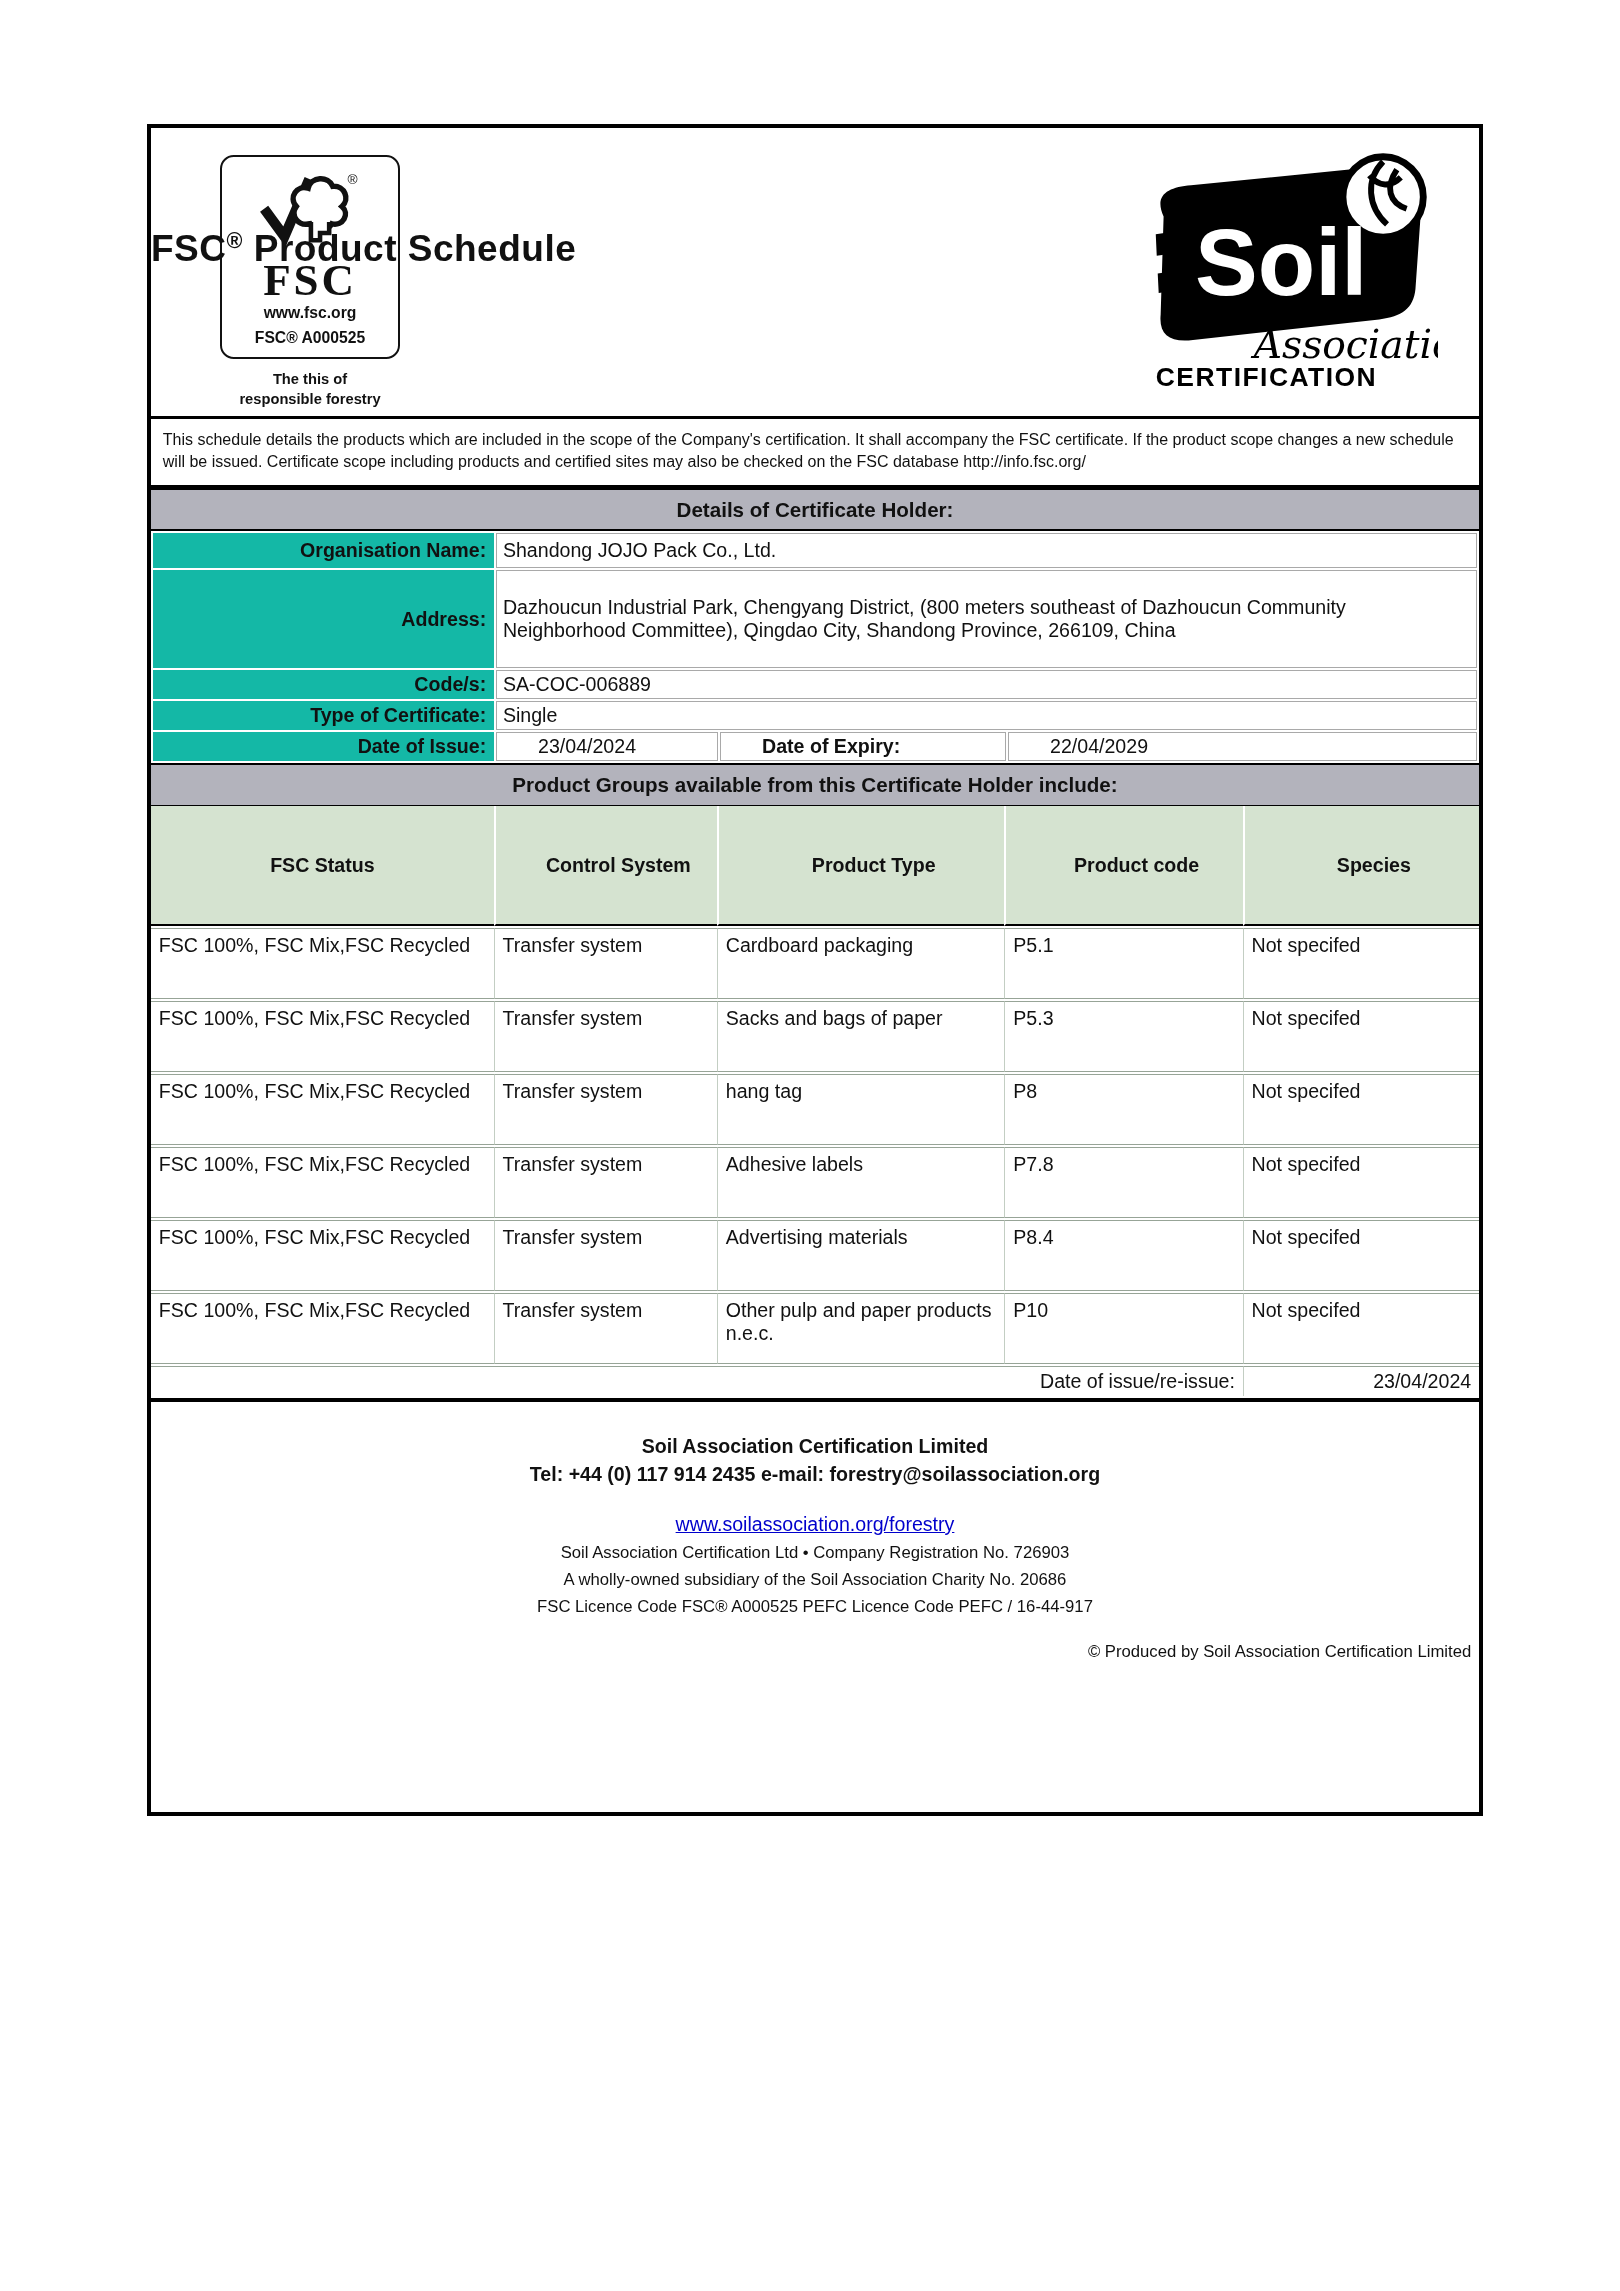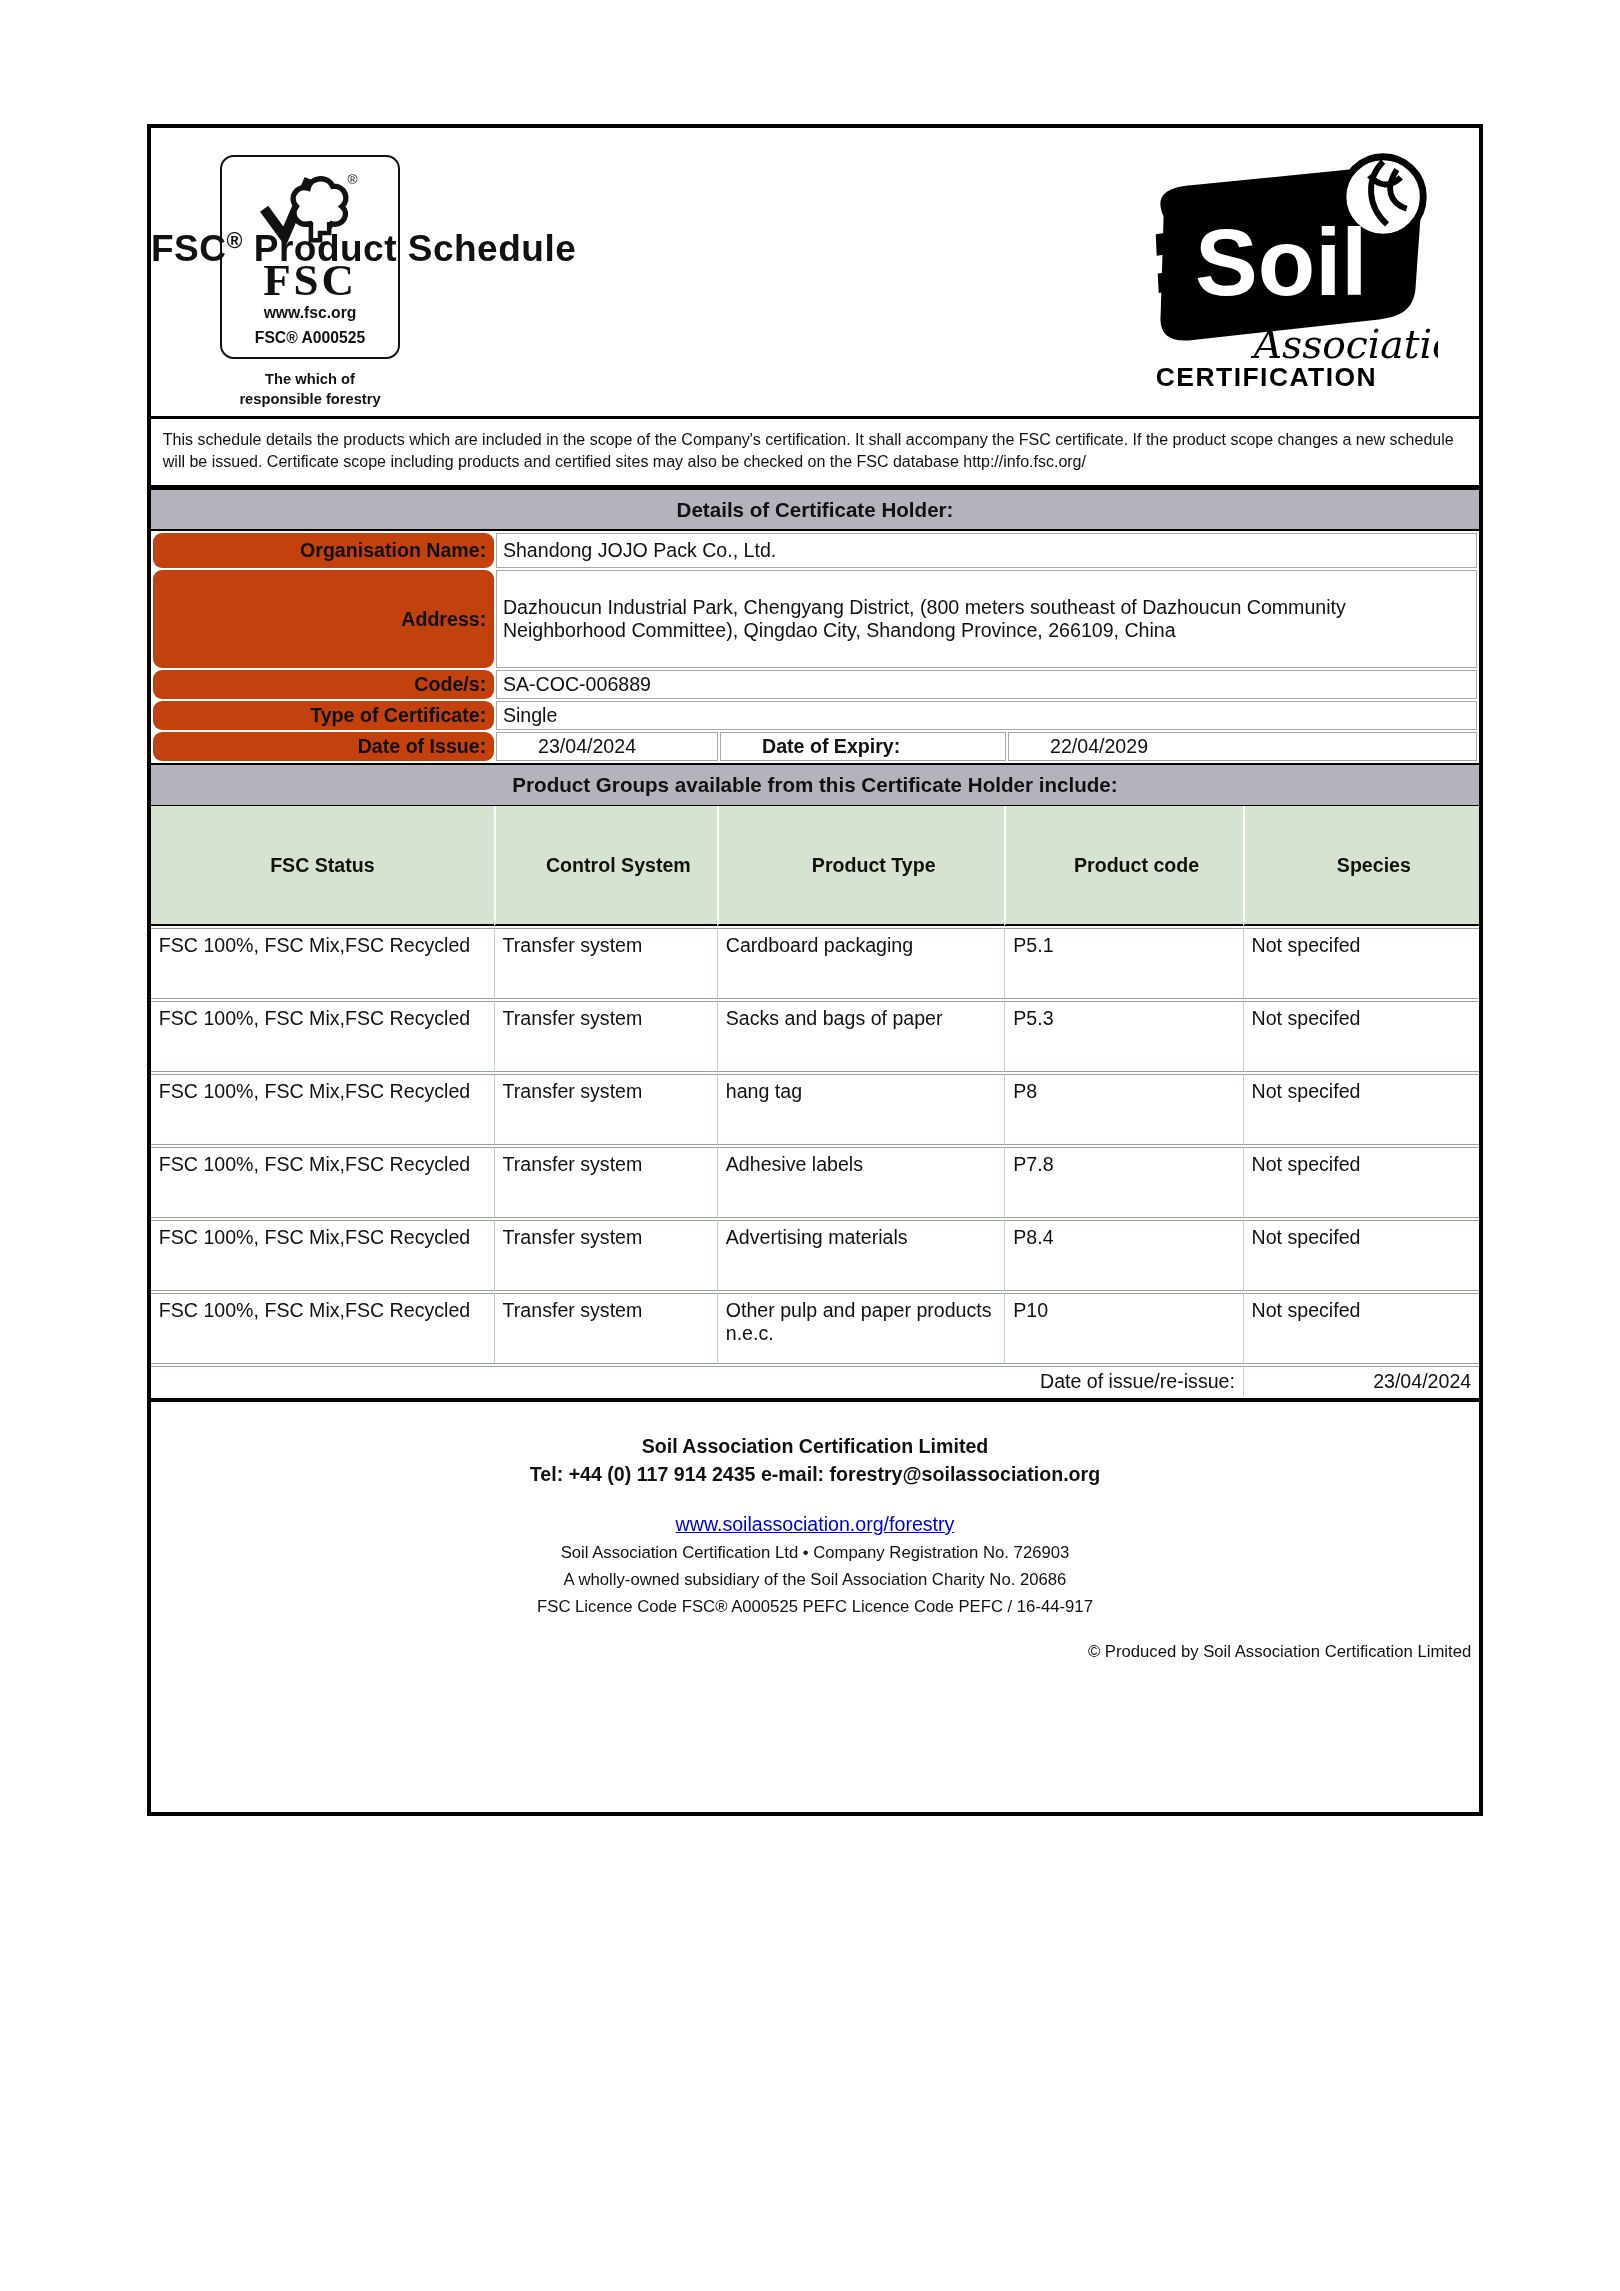--- a/index.html
+++ b/index.html
@@ -25,22 +25,22 @@
   .intro { border-top:3.9px solid #000; border-bottom:3.9px solid #000;
            padding:9.8px 11.8px 11.8px; font-size:16px; line-height:1.38; }
 
   
   .bar { background:#b3b3bc; border-top:2.9px solid #000; border-bottom:2.9px solid #000;
          text-align:center; font-weight:bold; font-size:20.6px; padding:7.8px 0; }
 
   
   table.details { width:100%; border-collapse:separate; border-spacing:2.9px 2.9px; }
   table.details td { font-size:19.6px; }
-  td.lbl { background:#c2410c; text-align:right; font-weight:bold; padding:2px 7.8px 2px 3.9px;
-           width:341px; vertical-align:middle;border-radius:9px; }
+  td.lbl { background:#14b8a6; text-align:right; font-weight:bold; padding:2px 7.8px 2px 3.9px;
+           width:341px; vertical-align:middle; }
   td.val { background:#fff; border:1px solid #a9a9a9; padding:2px 5.9px; vertical-align:middle; }
   td.val-mid { background:#fff; border:1px solid #a9a9a9; padding:2px 5.9px; font-weight:bold; vertical-align:middle; }
   tr.r-org  td { height:35px; }
   tr.r-addr td { height:98px; }
   tr.r-code td { height:25.5px; }
   tr.r-type td { height:25.5px; }
   tr.r-date td { height:23px;padding-left:41px; }
   tr.r-std  td { height:92px; }
   td.w-c2 { width:222px; }
   td.w-c3 { width:286px; }
@@ -84,21 +84,21 @@
             <path d="M8 48 L27 74 L52 16" fill="none" stroke="#111" stroke-width="11" stroke-linecap="square"></path>
             <path d="M55 60 C42 63 33 51 40 41 C31 31 41 17 53 21 C56 8 75 7 80 19 C93 18 99 33 90 41 C99 49 91 63 79 60 C74 69 60 69 55 60 Z" fill="#fff" stroke="#111" stroke-width="6"></path>
             <path d="M56 58 L56 78 L66 78 L66 70 L76 70 L76 58" fill="#fff" stroke="#111" stroke-width="5"></path>
             <text x="96" y="16" font-size="15" fill="#111">®</text>
           </svg>
           <div class="fsc-acronym">FSC</div>
           <div class="fsc-url">www.fsc.org</div>
           <div class="fsc-licence">FSC® A000525</div>
         </div>
         <div class="fsc-tagline">
-          <div>The which of</div>
+          <div>The this of</div>
           <div>responsible forestry</div>
         </div>
       </div>
 
       <div class="doc-title"><span>FSC</span><sup>®</sup><span> Product Schedule</span></div>
 
       <div class="soil-block">
         <svg width="294" height="245" viewBox="0 0 300 250">
           <path d="M20 72 C10 50 24 42 48 40 L250 20 C276 17 286 27 284 46 L277 146 C275 166 263 174 240 177 L50 198 C26 201 15 192 17 172 Z" fill="#000"></path>
           <path d="M12 90 L26 88 L27 110 L13 112 Z M14 130 L28 128 L29 148 L15 150 Z" fill="#000"></path>

